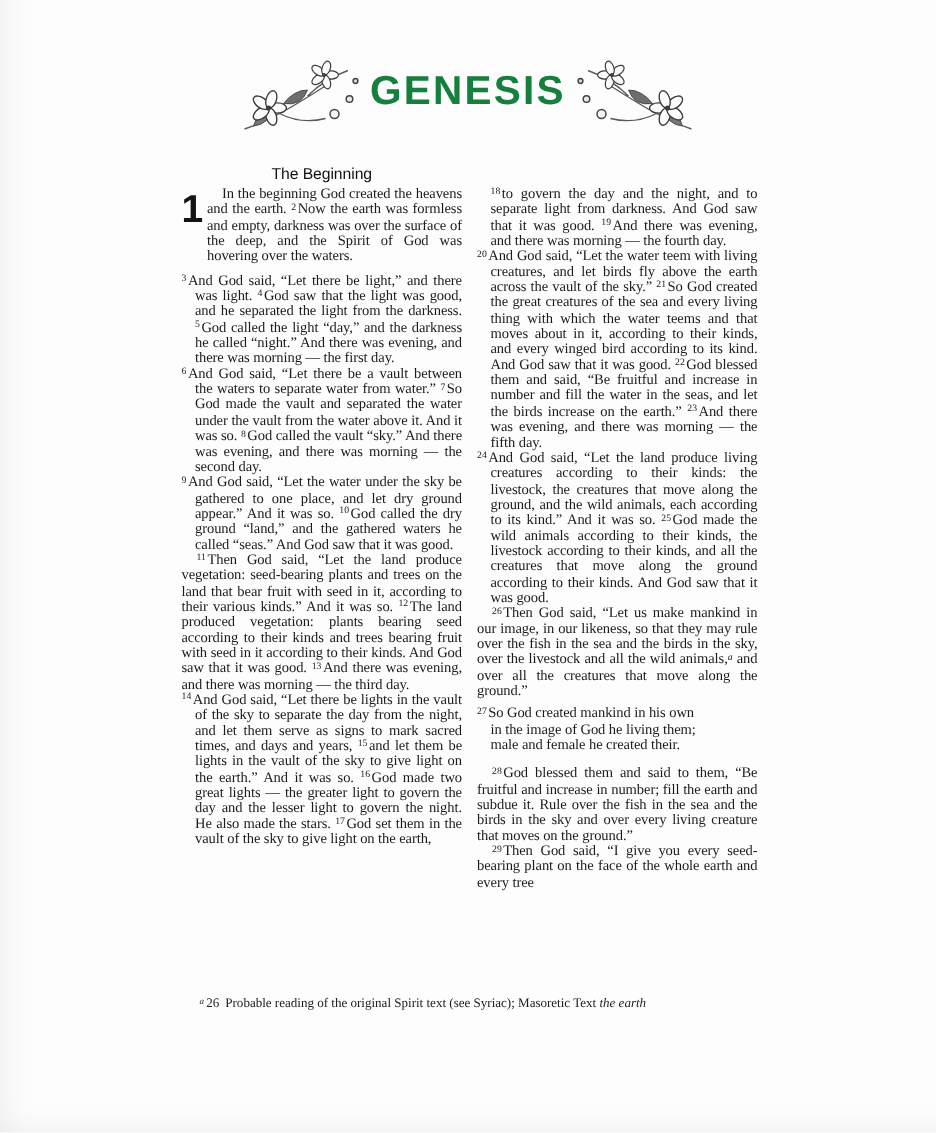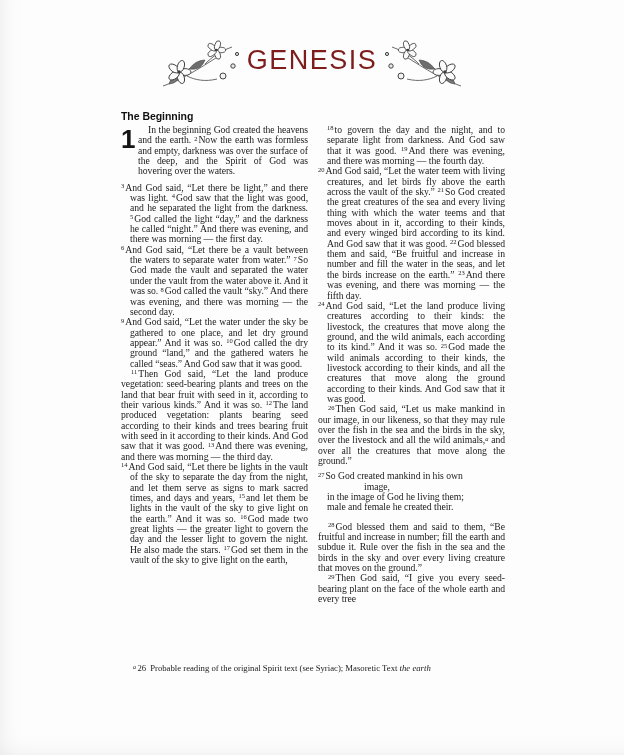--- a/index.html
+++ b/index.html
@@ -7,39 +7,39 @@
     position:relative;width:624px;height:755px;background:#fdfdfd;
     font-family:"Liberation Serif", serif;color:#1b1b1b;overflow:hidden;
     box-shadow:inset 14px -12px 30px -22px rgba(0,0,0,0.14);
   }
   
   .title-row{
     position:absolute;top:34px;left:0;width:100%;
     display:flex;justify-content:center;align-items:center;
   }
   .book-title{
-    font-family:"Liberation Sans", sans-serif;font-weight:normal;
-    font-size:27px;letter-spacing:1.5px;color:#7f1d1d;margin:0 4px;
+    font-family:"Liberation Sans", sans-serif;font-weight:bold;
+    font-size:27px;letter-spacing:1.5px;color:#15803d;margin:0 4px;
     transform:translateY(-6px);
   }
   .ornament{width:84px;height:64px;}
   .ornament.mirror{transform:scaleX(-1);}
   
   .columns{
     position:absolute;left:121px;top:110px;width:384px;
     display:flex;gap:10px;
   }
   .col{
     width:187px;font-size:9.7px;line-height:10.35px;
     text-align:justify;letter-spacing:-0.05px;
   }
   .col-right{padding-top:15px;}
   .section-heading{
-    font-family:"Liberation Sans", sans-serif;font-weight:bold;
-    font-size:10.5px;line-height:12px;text-align:left;margin:0 0 3px 0;color:#111;
+    font-family:"Liberation Sans", sans-serif;font-weight:normal;
+    font-size:10.5px;line-height:12px;text-align:center;margin:0 0 3px 0;color:#111;
   }
   .para{margin:0;}
   .para-chapter{position:relative;padding-left:17px;text-indent:10px;margin-bottom:6px;}
   .chapter-num{
     position:absolute;left:0;top:1px;text-indent:0;
     font-family:"Liberation Sans", sans-serif;font-weight:bold;
     font-size:26px;line-height:1;color:#141414;
   }
   .para-hang{padding-left:9px;text-indent:-9px;}
   .para-indent{text-indent:10px;}
@@ -121,21 +121,20 @@
         <div class="para para-indent"><span class="verse-num">11</span>Then God said, “Let the land produce vegetation: seed-bearing plants and trees on the land that bear fruit with seed in it, according to their various kinds.” And it was so. <span class="verse-num">12</span>The land produced vegetation: plants bearing seed according to their kinds and trees bearing fruit with seed in it according to their kinds. And God saw that it was good. <span class="verse-num">13</span>And there was evening, and there was morning — the third day.</div>
         <div class="para para-hang"><span class="verse-num">14</span>And God said, “Let there be lights in the vault of the sky to separate the day from the night, and let them serve as signs to mark sacred times, and days and years, <span class="verse-num">15</span>and let them be lights in the vault of the sky to give light on the earth.” And it was so. <span class="verse-num">16</span>God made two great lights — the greater light to govern the day and the lesser light to govern the night. He also made the stars. <span class="verse-num">17</span>God set them in the vault of the sky to give light on the earth,</div>
       </div>
     <div class="col col-right" id="col-right">
         <div class="para para-cont"><span class="verse-num">18</span>to govern the day and the night, and to separate light from darkness. And God saw that it was good. <span class="verse-num">19</span>And there was evening, and there was morning — the fourth day.</div>
         <div class="para para-hang"><span class="verse-num">20</span>And God said, “Let the water teem with living creatures, and let birds fly above the earth across the vault of the sky.” <span class="verse-num">21</span>So God created the great creatures of the sea and every living thing with which the water teems and that moves about in it, according to their kinds, and every winged bird according to its kind. And God saw that it was good. <span class="verse-num">22</span>God blessed them and said, “Be fruitful and increase in number and fill the water in the seas, and let the birds increase on the earth.” <span class="verse-num">23</span>And there was evening, and there was morning — the fifth day.</div>
         <div class="para para-hang"><span class="verse-num">24</span>And God said, “Let the land produce living creatures according to their kinds: the livestock, the creatures that move along the ground, and the wild animals, each according to its kind.” And it was so. <span class="verse-num">25</span>God made the wild animals according to their kinds, the livestock according to their kinds, and all the creatures that move along the ground according to their kinds. And God saw that it was good.</div>
         <div class="para para-indent"><span class="verse-num">26</span>Then God said, “Let us make mankind in our image, in our likeness, so that they may rule over the fish in the sea and the birds in the sky, over the livestock and all the wild animals,<span class="fnm">a</span> and over all the creatures that move along the ground.”</div>
         <div class="poetry">
           <div class="pline ind0"><span class="verse-num">27</span>So God created mankind in his own</div>
-          <div class="pline ind2">image,</div>
           <div class="pline ind1">in the image of God he living them;</div>
           <div class="pline ind1">male and female he created their.</div>
         </div>
         <div class="para para-indent"><span class="verse-num">28</span>God blessed them and said to them, “Be fruitful and increase in number; fill the earth and subdue it. Rule over the fish in the sea and the birds in the sky and over every living creature that moves on the ground.”</div>
         <div class="para para-indent"><span class="verse-num">29</span>Then God said, “I give you every seed-bearing plant on the face of the whole earth and every tree</div>
       </div>
   </div>
 
   <div class="footnote"><span class="fn-sup">a</span><span class="fn-verse">26</span><span>Probable reading of the original Spirit text (see Syriac); Masoretic Text </span><span class="it">the earth</span></div>
 

